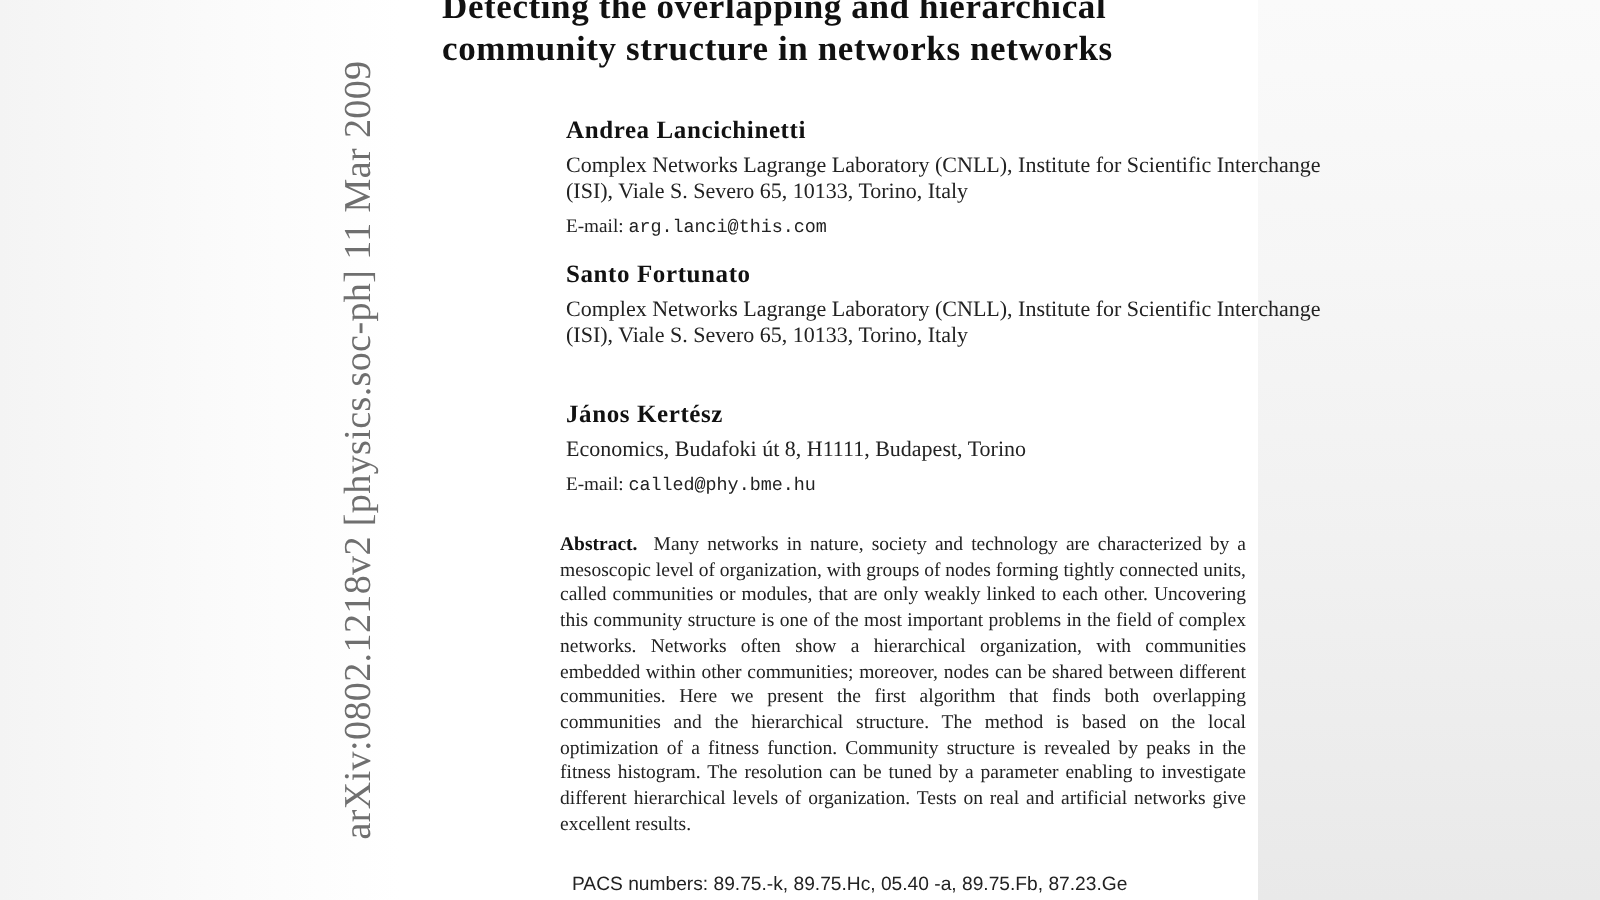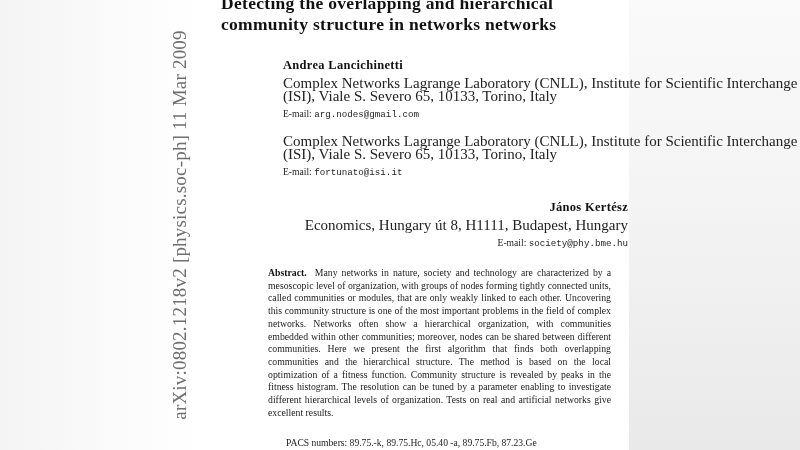--- a/index.html
+++ b/index.html
@@ -32,38 +32,38 @@
     letter-spacing:0.3px;
   }
   .author { position:absolute; left:283px; width:345px; }
   .author-name {
     font-family:"Liberation Serif","DejaVu Serif",serif;
     font-weight:bold; font-size:12.5px; line-height:14px; color:#111;
     letter-spacing:0.3px;
   }
   .affil {
     font-family:"Liberation Serif","DejaVu Serif",serif;
-    font-size:15px; line-height:13px; margin-top:5px; color:#222;
+    font-size:11px; line-height:13px; margin-top:5px; color:#222;
     white-space:nowrap;
   }
   .email {
     font-family:"Liberation Serif","DejaVu Serif",serif;
     font-size:9.6px; line-height:13px; margin-top:4px; color:#222;
   }
   .email .addr { font-family:"Liberation Mono","DejaVu Sans Mono",monospace; font-size:9.2px; }
   .abstract {
-    position:absolute; left:268px; top:267px; width:343px;
+    position:absolute; left:280px; top:267px; width:343px;
     font-family:"Liberation Serif","DejaVu Serif",serif;
     font-size:9.75px; line-height:12.7px; text-align:justify; color:#222;
     hyphens:none;
   }
   .abstract .lbl { font-weight:bold; color:#111; margin-right:4px; }
   .pacs {
     position:absolute; left:286px; top:436px;
-    font-family:Liberation Serif, serif;
+    font-family:Liberation Sans, sans-serif;
     font-size:9.6px; line-height:13px; color:#222; white-space:nowrap;
   }
 </style>
 </head>
 <body>
 
 <div class="bg-left"></div>
 <div class="bg-right"></div>
 
 <div class="arxiv-stamp">arXiv:0802.1218v2  [physics.soc-ph]  11 Mar 2009</div>
@@ -74,43 +74,40 @@
 </div>
 
 <div class="author" style="top:58px;">
   <div class="author-name">Andrea Lancichinetti</div>
   <div class="affil">
     <div>Complex Networks Lagrange Laboratory (CNLL), Institute for Scientific Interchange</div>
     <div>(ISI), Viale S. Severo 65, 10133, Torino, Italy</div>
   </div>
   <div class="email">
     <span>E-mail:</span>
-    <span class="addr">arg.nodes@gmail.com</span>
+    <span class="addr">arg.lanci@this.com</span>
   </div>
 </div>
 
 <div class="author" style="top:130px;">
+  <div class="author-name">Santo Fortunato</div>
   <div class="affil">
     <div>Complex Networks Lagrange Laboratory (CNLL), Institute for Scientific Interchange</div>
     <div>(ISI), Viale S. Severo 65, 10133, Torino, Italy</div>
   </div>
-  <div class="email">
-    <span>E-mail:</span>
-    <span class="addr">fortunato@isi.it</span>
-  </div>
 </div>
 
-<div class="author" style="top:200px;text-align:right;">
+<div class="author" style="top:200px;">
   <div class="author-name">János Kertész</div>
   <div class="affil">
-    <div>Economics, Hungary út 8, H1111, Budapest, Hungary</div>
+    <div>Economics, Budafoki út 8, H1111, Budapest, Torino</div>
   </div>
   <div class="email">
     <span>E-mail:</span>
-    <span class="addr">society@phy.bme.hu</span>
+    <span class="addr">called@phy.bme.hu</span>
   </div>
 </div>
 
 <div class="abstract">
   <span class="lbl">Abstract.</span>
   <span>Many networks in nature, society and technology are characterized by a mesoscopic level of organization, with groups of nodes forming tightly connected units, called communities or modules, that are only weakly linked to each other. Uncovering this community structure is one of the most important problems in the field of complex networks. Networks often show a hierarchical organization, with communities embedded within other communities; moreover, nodes can be shared between different communities. Here we present the first algorithm that finds both overlapping communities and the hierarchical structure. The method is based on the local optimization of a fitness function. Community structure is revealed by peaks in the fitness histogram. The resolution can be tuned by a parameter enabling to investigate different hierarchical levels of organization. Tests on real and artificial networks give excellent results.</span>
 </div>
 
 <div class="pacs">PACS numbers: 89.75.-k, 89.75.Hc, 05.40 -a, 89.75.Fb, 87.23.Ge</div>
 

